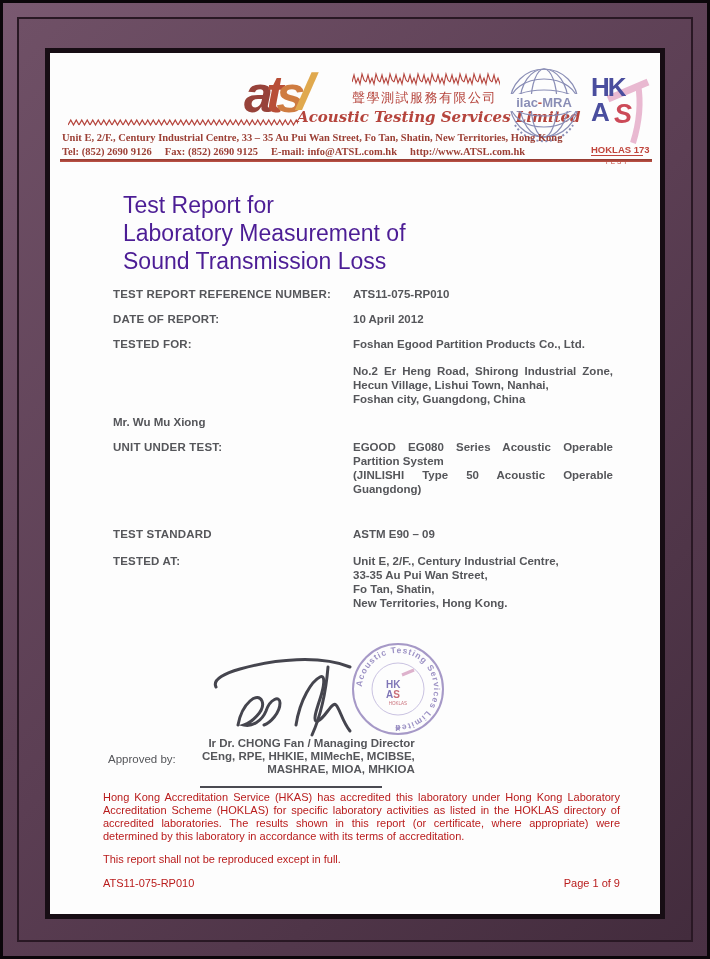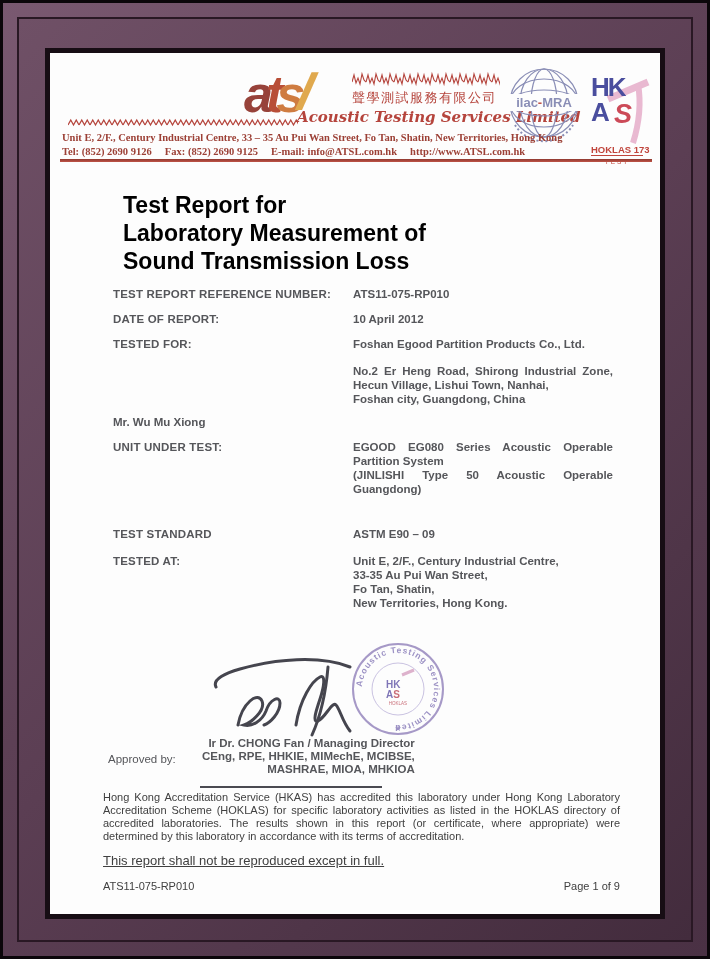--- a/index.html
+++ b/index.html
@@ -32,42 +32,42 @@
     font-family:"Liberation Serif",serif;font-weight:bold;font-size:10.5px;color:#9c4036;white-space:nowrap;}
   #addr2{position:absolute;left:12px;top:93px;width:560px;
     font-family:"Liberation Serif",serif;font-weight:bold;font-size:10.5px;color:#9c4036;white-space:pre;}
   #red-rule{position:absolute;left:10px;top:106px;width:592px;height:3px;
     background:linear-gradient(#8e3830,#c05547);}
   #ilac-logo{position:absolute;left:455px;top:14px;}
   #hkas-logo{position:absolute;left:540px;top:16px;}
 
   
   #doc-title{position:absolute;left:73px;top:138px;
-    font-size:23px;font-weight:bold;color:#000000;line-height:28px;white-space:pre-line;}
+    font-size:23px;font-weight:normal;color:#4c1d95;line-height:28px;white-space:pre-line;}
 
   
   #fields{position:absolute;left:63px;top:234px;width:500px;color:#55565a;}
   .field-row{display:grid;grid-template-columns:240px 1fr;
     font-size:11.5px;font-weight:bold;line-height:14px;}
   .field-label{letter-spacing:.2px;}
   .jline{text-align:justify;text-align-last:justify;}
 
   
   #sig-scrawl{position:absolute;left:150px;top:598px;width:200px;height:92px;}
   #sig-stamp{position:absolute;left:300px;top:588px;width:96px;height:96px;opacity:.88;}
   #sig-line{position:absolute;left:150px;top:733px;width:182px;border-top:2px solid #4a4a52;}
   #approved-label{position:absolute;left:58px;top:700px;font-size:11.5px;color:#55565a;}
   #sig-name{position:absolute;left:152px;top:684px;font-size:11.5px;font-weight:bold;
     color:#55565a;line-height:13px;text-align:right;}
   #sig-creds{white-space:pre-line;}
 
   
-  #footer{position:absolute;left:53px;top:738px;width:517px;color:#404040;}
+  #footer{position:absolute;left:53px;top:738px;width:517px;color:#b91c1c;}
   #accred{font-size:11px;line-height:13px;text-align:justify;}
-  #repro-note{font-size:13px;margin-top:10px;text-decoration:underline;}
+  #repro-note{font-size:11px;margin-top:10px;}
   #footer-row{display:flex;justify-content:space-between;font-size:11px;margin-top:12px;}
 </style>
 </head>
 <body>
 
 <div class="abs" id="f1"></div>
 <div class="abs" id="f2"></div>
 <div class="abs" id="f3"></div>
 <div class="abs" id="f4"></div>
 <div class="abs" id="f5"></div>

